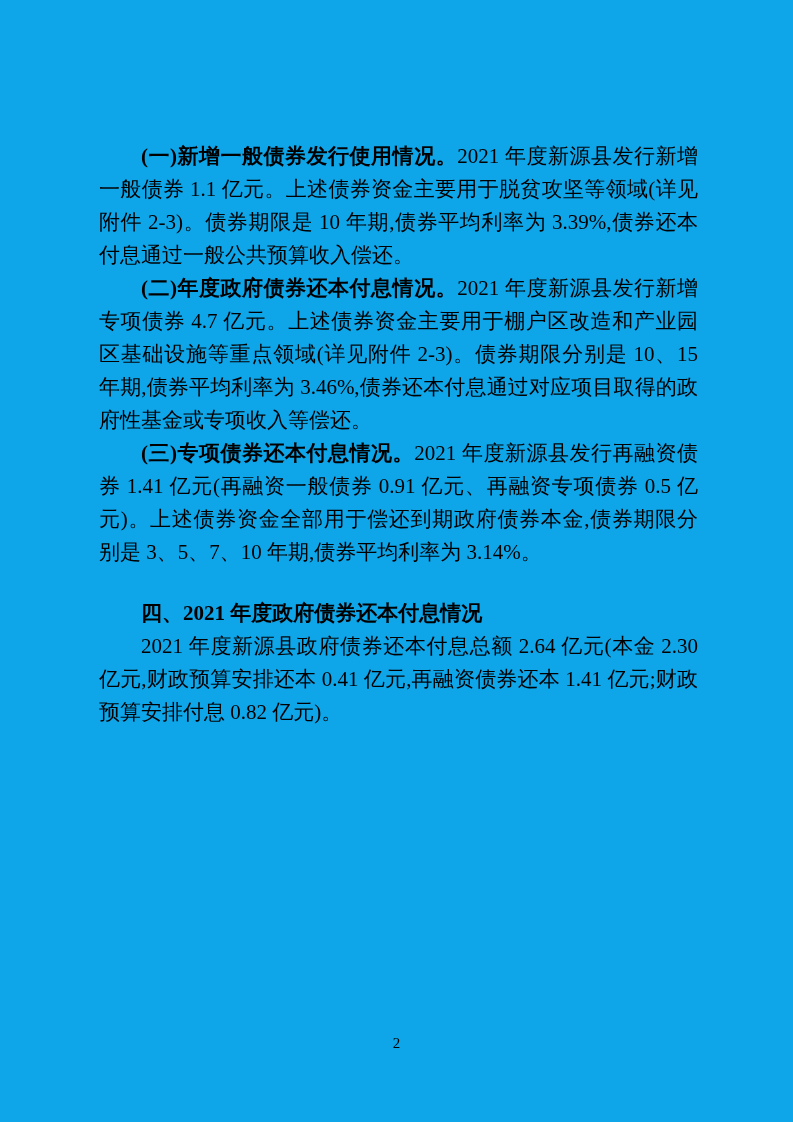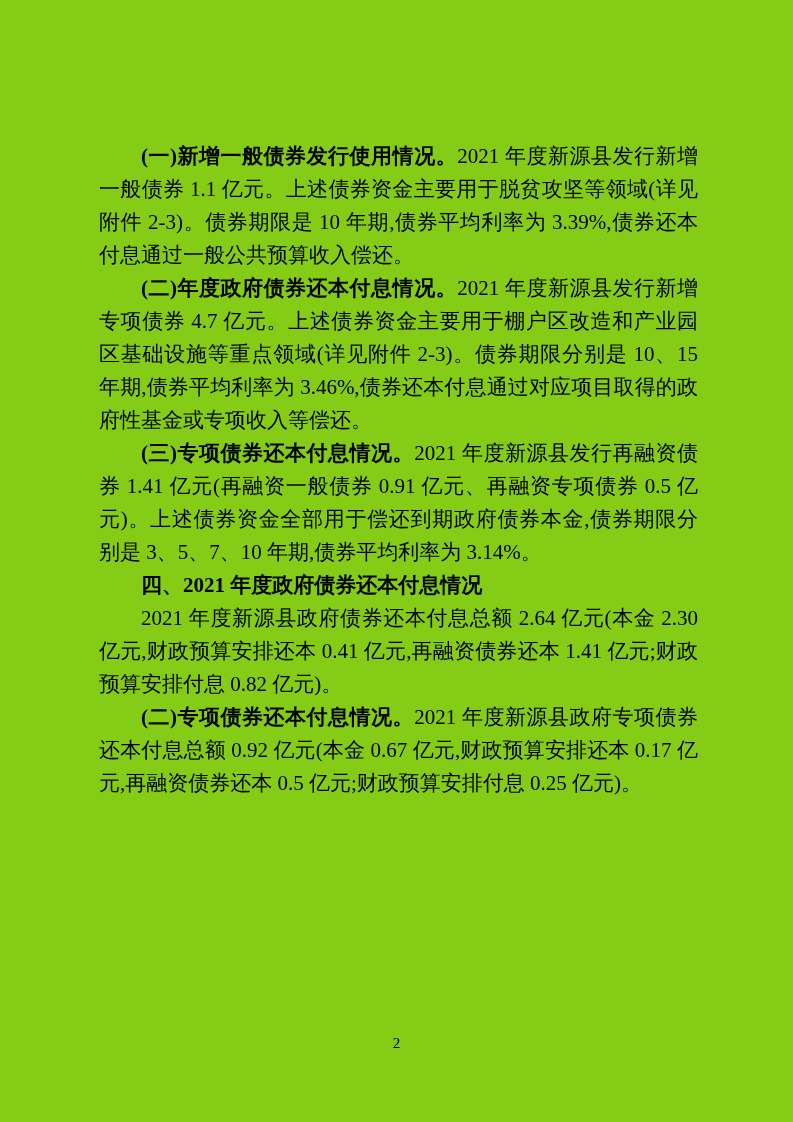--- a/index.html
+++ b/index.html
@@ -4,21 +4,21 @@
 <style>
   html, body {
     margin: 0;
     padding: 0;
     background: #ffffff;
   }
   .page {
     position: relative;
     width: 793px;
     height: 1122px;
-    background: #84cc16;
+    background: #0ea5e9;
     overflow: hidden;
     font-family: "Liberation Serif", "DejaVu Serif", serif;
     color: #000000;
   }
   .content {
     position: absolute;
     left: 99px;
     top: 140px;
     width: 599px;
   }
@@ -28,20 +28,21 @@
     font-size: 21px;
     line-height: 33px;
     text-align: justify;
     text-indent: 2em;
     word-break: break-all;
     color: #000000;
   }
   .heading {
     font-weight: 700;
     text-align: left;
+    margin-top: 28px;
   }
   .lead {
     font-weight: 700;
   }
   .page-number {
     position: absolute;
     left: 0;
     top: 1034px;
     width: 100%;
     text-align: center;
@@ -53,16 +54,15 @@
 </head>
 <body>
 
 <div class="page">
   <div class="content">
       <p class="para"><span class="lead">(一)新增一般债券发行使用情况。</span>2021 年度新源县发行新增一般债券 1.1 亿元。上述债券资金主要用于脱贫攻坚等领域(详见附件 2-3)。债券期限是 10 年期,债券平均利率为 3.39%,债券还本付息通过一般公共预算收入偿还。</p>
       <p class="para"><span class="lead">(二)年度政府债券还本付息情况。</span>2021 年度新源县发行新增专项债券 4.7 亿元。上述债券资金主要用于棚户区改造和产业园区基础设施等重点领域(详见附件 2-3)。债券期限分别是 10、15 年期,债券平均利率为 3.46%,债券还本付息通过对应项目取得的政府性基金或专项收入等偿还。</p>
       <p class="para"><span class="lead">(三)专项债券还本付息情况。</span>2021 年度新源县发行再融资债券 1.41 亿元(再融资一般债券 0.91 亿元、再融资专项债券 0.5 亿元)。上述债券资金全部用于偿还到期政府债券本金,债券期限分别是 3、5、7、10 年期,债券平均利率为 3.14%。</p>
       <p class="heading">四、2021 年度政府债券还本付息情况</p>
       <p class="para">2021 年度新源县政府债券还本付息总额 2.64 亿元(本金 2.30 亿元,财政预算安排还本 0.41 亿元,再融资债券还本 1.41 亿元;财政预算安排付息 0.82 亿元)。</p>
-      <p class="para"><span class="lead">(二)专项债券还本付息情况。</span>2021 年度新源县政府专项债券还本付息总额 0.92 亿元(本金 0.67 亿元,财政预算安排还本 0.17 亿元,再融资债券还本 0.5 亿元;财政预算安排付息 0.25 亿元)。</p>
     </div>
   <div class="page-number">2</div>
 </div>
 
 </body></html>

